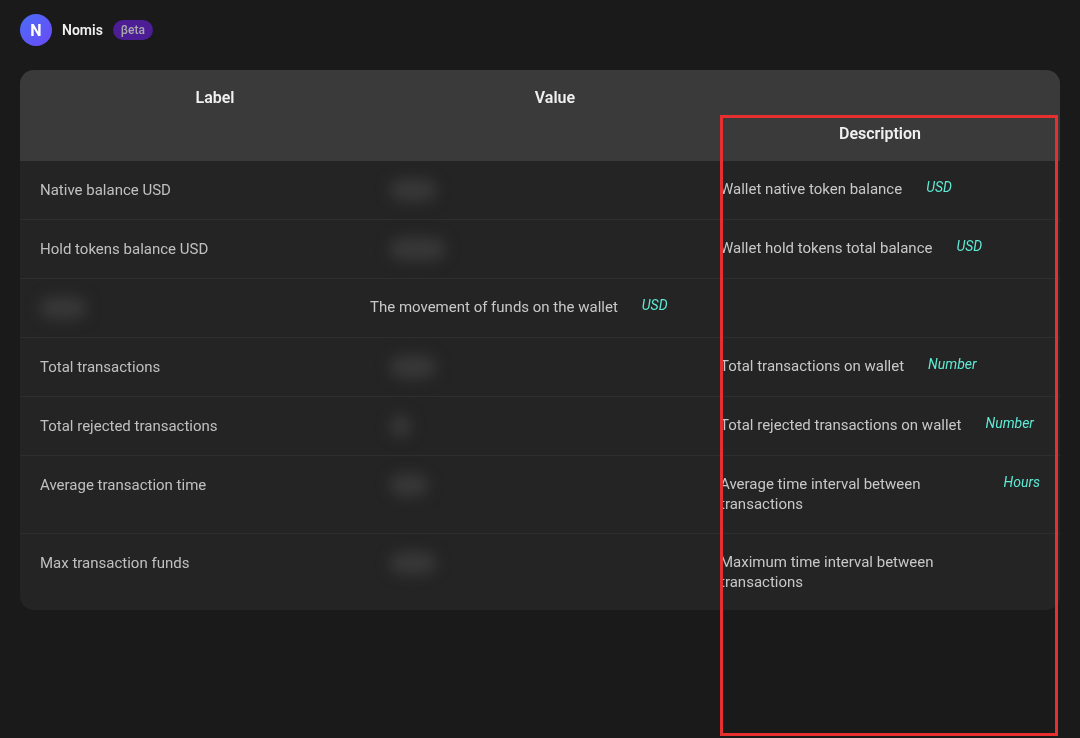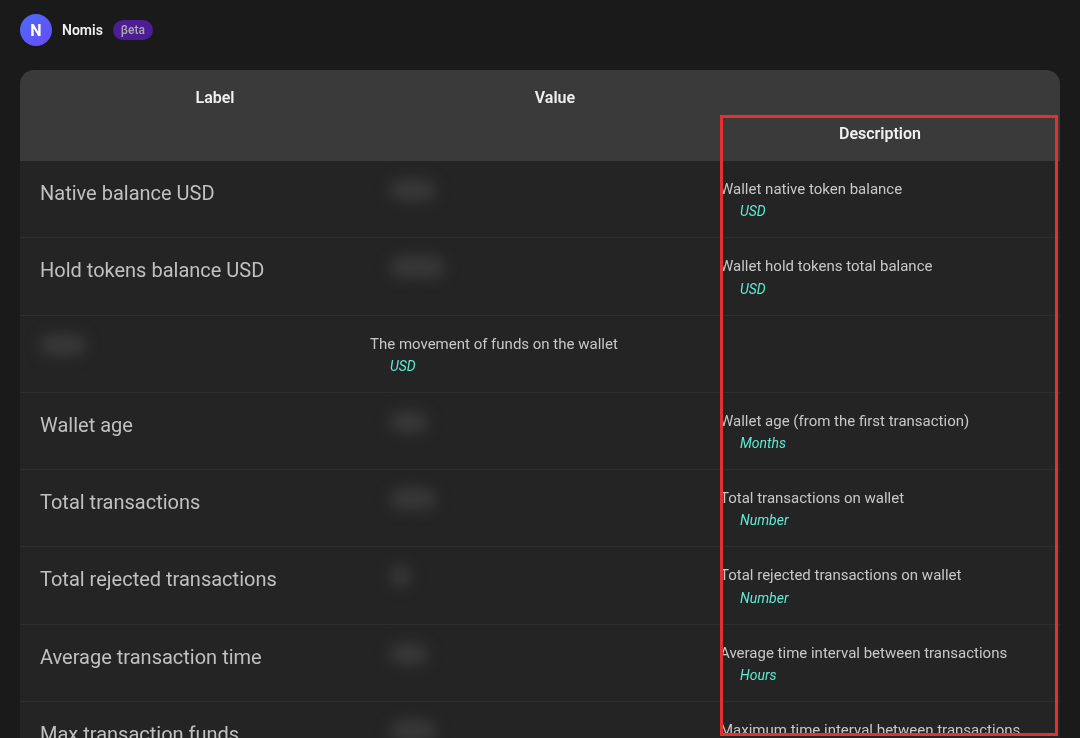--- a/index.html
+++ b/index.html
@@ -82,21 +82,21 @@
       border-bottom: 1px solid #2e2e2e;
       align-items: flex-start;
     }
     .table-row:last-child {
       border-bottom: none;
     }
     .row-label {
       width: 350px;
       flex-shrink: 0;
       color: #c0c0c0;
-      font-size: 20px;
+      font-size: 15px;
       padding-top: 2px;
     }
     .row-value {
       width: 330px;
       flex-shrink: 0;
       display: flex;
       align-items: center;
     }
     .blurred-value {
       background: #383838;
@@ -104,21 +104,20 @@
       border-radius: 10px;
       filter: blur(7px);
       font-size: 15px;
       font-weight: 600;
       padding: 2px 6px;
       display: inline-block;
     }
     .row-desc {
       flex: 1;
       display: flex;
-      flex-direction: column;
       gap: 4px;
     }
     .desc-text {
       color: #c8c8c8;
       font-size: 15px;
       line-height: 1.35;
     }
     .desc-unit {
       color: #5eead4;
       font-style: italic;
@@ -178,30 +177,20 @@
   <div class="table-row">
     <div class="row-value">
         <span class="blurred-value">0000</span>
       </div>
     <div class="row-desc">
       <span class="desc-text">The movement of funds on the wallet</span>
       <span class="desc-unit">USD</span>
     </div>
   </div>
 
-  <div class="table-row">
-    <div class="row-label">Wallet age</div>
-    <div class="row-value">
-        <span class="blurred-value">000</span>
-      </div>
-    <div class="row-desc">
-      <span class="desc-text">Wallet age (from the first transaction)</span>
-      <span class="desc-unit">Months</span>
-    </div>
-  </div>
 
   <div class="table-row">
     <div class="row-label">Total transactions</div>
     <div class="row-value">
         <span class="blurred-value">0000</span>
       </div>
     <div class="row-desc">
       <span class="desc-text">Total transactions on wallet</span>
       <span class="desc-unit">Number</span>
     </div>

